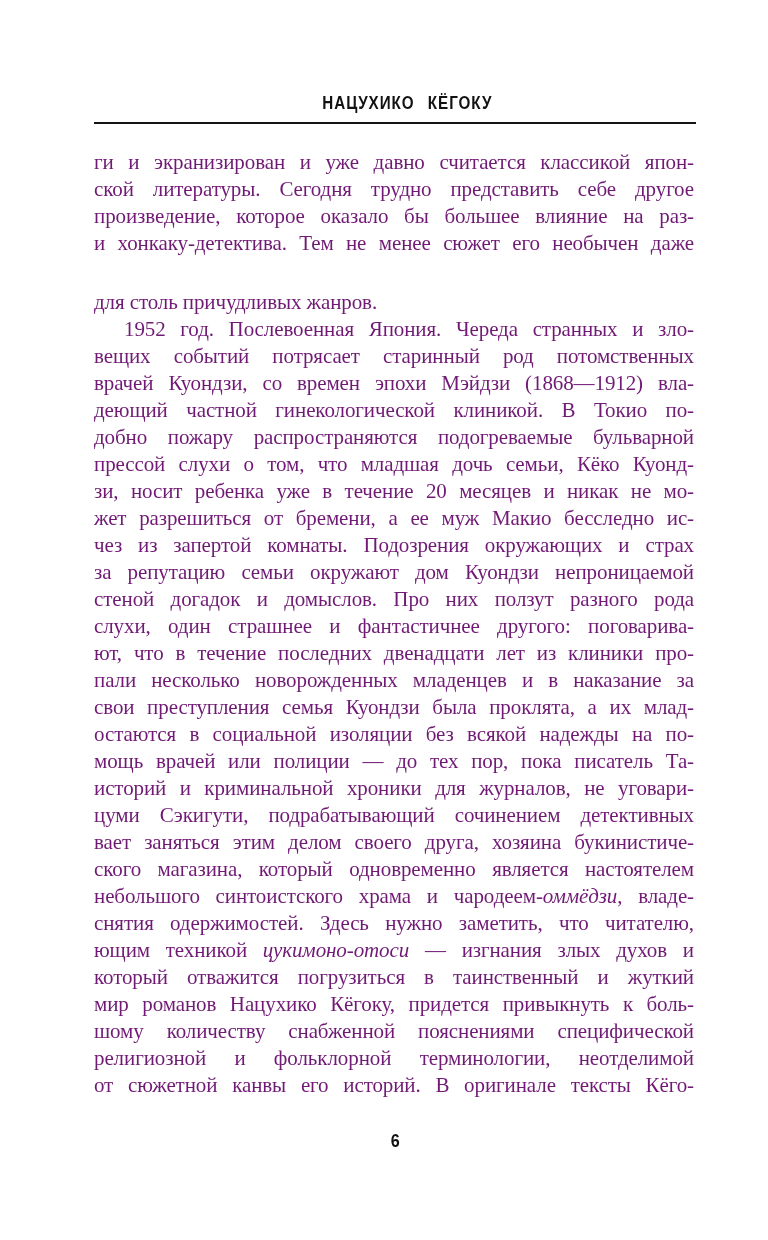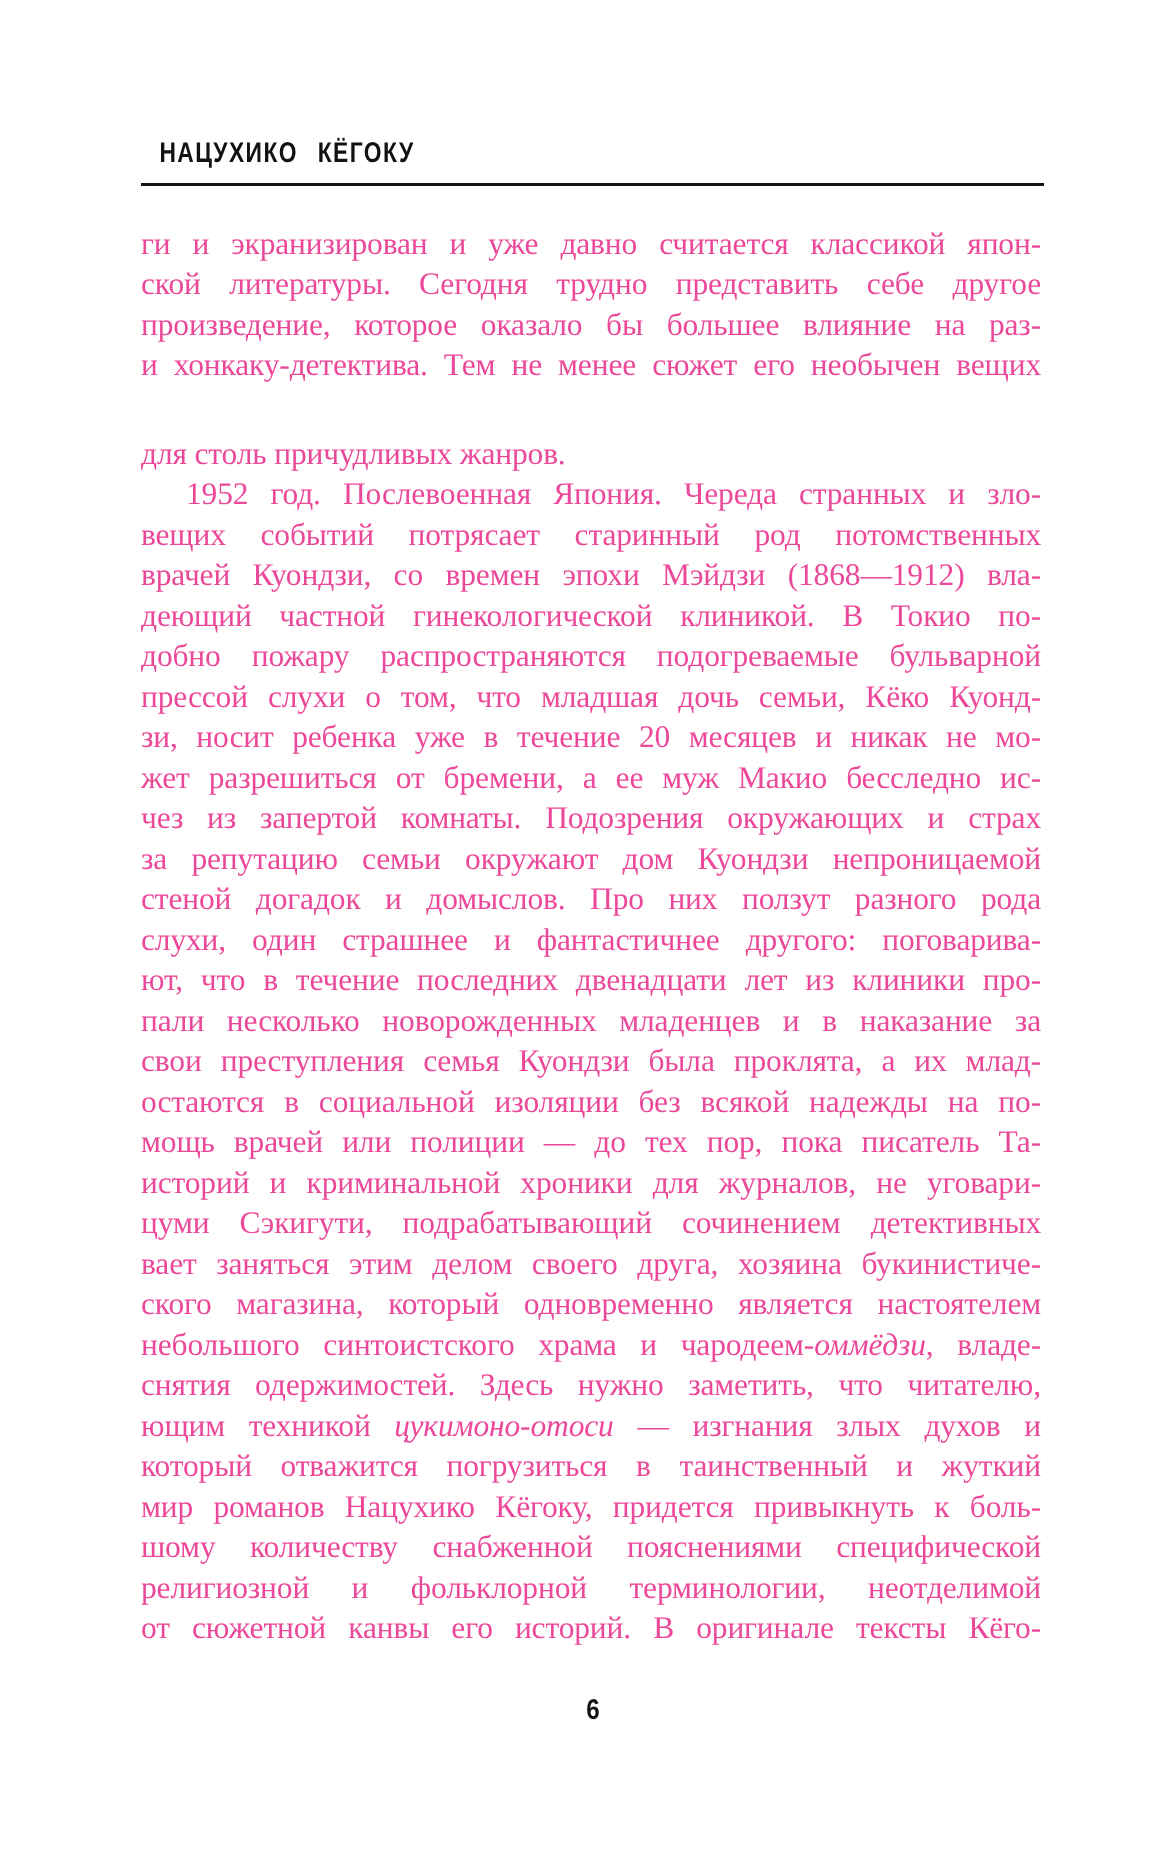--- a/index.html
+++ b/index.html
@@ -9,24 +9,24 @@
   }
   .page {
     position: relative;
     width: 768px;
     height: 1240px;
     background: #ffffff;
     overflow: hidden;
   }
   .running-header {
     position: absolute;
-    left: 85px;
+    left: 106px;
     top: 92px;
     width: 602px;
-    text-align: left;
+    text-align: center;
     white-space: nowrap;
   }
   .running-header .title {
     display: inline-block;
     font-family: "Liberation Sans", sans-serif;
     font-weight: bold;
     font-size: 19px;
     letter-spacing: 1.2px;
     word-spacing: 10px;
     color: #121212;
@@ -43,21 +43,21 @@
   }
   .page-text {
     position: absolute;
     left: 94px;
     top: 149px;
     width: 600px;
     font-family: "Liberation Serif", "DejaVu Serif", serif;
     font-size: 21px;
     line-height: 27px;
     letter-spacing: -0.1px;
-    color: #ec4899;
+    color: #701a75;
   }
   .line {
     text-align: justify;
     text-align-last: justify;
     height: 27px;
     white-space: nowrap;
   }
   .line.end {
     text-align-last: left;
     margin-top: 32px;
@@ -92,21 +92,21 @@
   <div class="running-header">
     <span class="title">НАЦУХИКО КЁГОКУ</span>
   </div>
 
   <div class="header-rule"></div>
 
   <div class="page-text" id="page-text">
       <div class="line">ги и экранизирован и уже давно считается классикой япон-</div>
       <div class="line">ской литературы. Сегодня трудно представить себе другое</div>
       <div class="line">произведение, которое оказало бы большее влияние на раз-</div>
-      <div class="line">и хонкаку-детектива. Тем не менее сюжет его необычен вещих</div>
+      <div class="line">и хонкаку-детектива. Тем не менее сюжет его необычен даже</div>
       <div class="line end">для столь причудливых жанров.</div>
       <div class="line indent">1952 год. Послевоенная Япония. Череда странных и зло-</div>
       <div class="line">вещих событий потрясает старинный род потомственных</div>
       <div class="line">врачей Куондзи, со времен эпохи Мэйдзи (1868—1912) вла-</div>
       <div class="line">деющий частной гинекологической клиникой. В Токио по-</div>
       <div class="line">добно пожару распространяются подогреваемые бульварной</div>
       <div class="line">прессой слухи о том, что младшая дочь семьи, Кёко Куонд-</div>
       <div class="line">зи, носит ребенка уже в течение 20 месяцев и никак не мо-</div>
       <div class="line">жет разрешиться от бремени, а ее муж Макио бесследно ис-</div>
       <div class="line">чез из запертой комнаты. Подозрения окружающих и страх</div>

